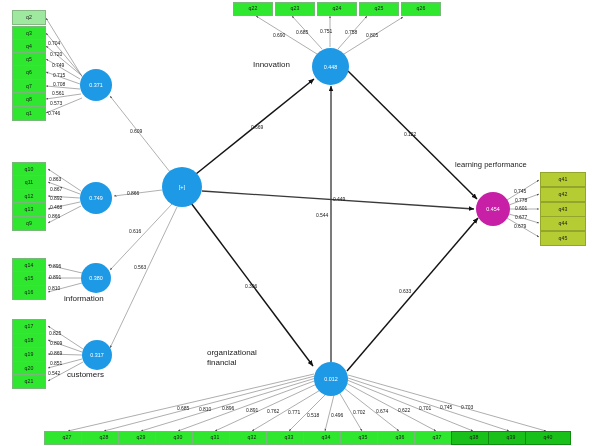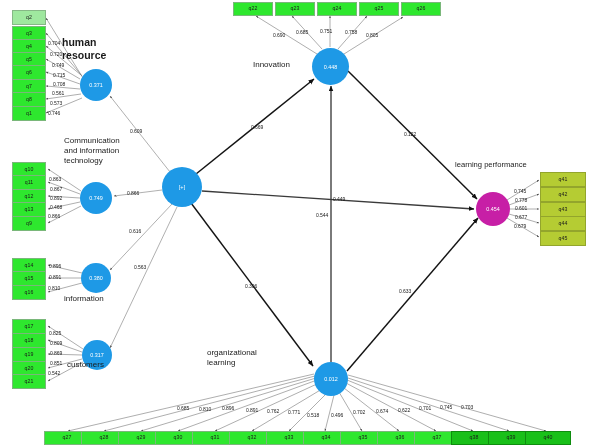--- a/index.html
+++ b/index.html
@@ -174,39 +174,34 @@
   <div class="edgelabel" style="left:48px;top:40px;">0.704</div>
   <div class="edgelabel" style="left:50px;top:51px;">0.720</div>
   <div class="edgelabel" style="left:52px;top:62px;">0.749</div>
   <div class="edgelabel" style="left:53px;top:72px;">0.715</div>
   <div class="edgelabel" style="left:53px;top:81px;">0.708</div>
   <div class="edgelabel" style="left:52px;top:90px;">0.561</div>
   <div class="edgelabel" style="left:50px;top:100px;">0.573</div>
   <div class="edgelabel" style="left:48px;top:110px;">0.746</div>
 
   <div class="lv" style="left:80px;top:69px;width:32px;height:32px;">0.371</div>
-  <div class="constructlabel big" style="left:62px;top:36px;">human
-resource</div>
 
   <div class="ind" style="left:12px;top:162px;width:34px;height:15px;">q10</div>
   <div class="ind" style="left:12px;top:175px;width:34px;height:15px;">q11</div>
   <div class="ind" style="left:12px;top:189px;width:34px;height:15px;">q12</div>
   <div class="ind" style="left:12px;top:202px;width:34px;height:15px;">q13</div>
   <div class="ind" style="left:12px;top:216px;width:34px;height:15px;">q9</div>
 
   <div class="edgelabel" style="left:49px;top:176px;">0.863</div>
   <div class="edgelabel" style="left:50px;top:186px;">0.867</div>
   <div class="edgelabel" style="left:50px;top:195px;">0.892</div>
   <div class="edgelabel" style="left:50px;top:204px;">0.468</div>
   <div class="edgelabel" style="left:48px;top:213px;">0.866</div>
 
   <div class="lv" style="left:80px;top:182px;width:32px;height:32px;">0.749</div>
-  <div class="constructlabel" style="left:64px;top:136px;">Communication
-and information
-technology</div>
 
   <div class="ind" style="left:12px;top:258px;width:34px;height:15px;">q14</div>
   <div class="ind" style="left:12px;top:271px;width:34px;height:15px;">q15</div>
   <div class="ind" style="left:12px;top:285px;width:34px;height:15px;">q16</div>
 
   <div class="edgelabel" style="left:49px;top:263px;">0.896</div>
   <div class="edgelabel" style="left:49px;top:274px;">0.891</div>
   <div class="edgelabel" style="left:48px;top:285px;">0.810</div>
 
   <div class="lv" style="left:81px;top:263px;width:30px;height:30px;">0.380</div>
@@ -218,42 +213,42 @@
   <div class="ind" style="left:12px;top:361px;width:34px;height:15px;">q20</div>
   <div class="ind" style="left:12px;top:374px;width:34px;height:15px;">q21</div>
 
   <div class="edgelabel" style="left:49px;top:330px;">0.825</div>
   <div class="edgelabel" style="left:50px;top:340px;">0.809</div>
   <div class="edgelabel" style="left:50px;top:350px;">0.869</div>
   <div class="edgelabel" style="left:50px;top:360px;">0.851</div>
   <div class="edgelabel" style="left:48px;top:370px;">0.542</div>
 
   <div class="lv" style="left:82px;top:340px;width:30px;height:30px;">0.317</div>
-  <div class="constructlabel" style="left:67px;top:360px;">customers</div>
+  <div class="constructlabel" style="left:67px;top:370px;">customers</div>
 
   <div class="lv hub" style="left:162px;top:167px;width:40px;height:40px;font-size:5.6px;">[+]</div>
 
   <div class="ind" style="left:233px;top:2px;width:40px;height:14px;">q22</div>
   <div class="ind" style="left:275px;top:2px;width:40px;height:14px;">q23</div>
   <div class="ind" style="left:317px;top:2px;width:40px;height:14px;">q24</div>
   <div class="ind" style="left:359px;top:2px;width:40px;height:14px;">q25</div>
   <div class="ind" style="left:401px;top:2px;width:40px;height:14px;">q26</div>
 
   <div class="edgelabel" style="left:273px;top:32px;">0.690</div>
   <div class="edgelabel" style="left:296px;top:29px;">0.685</div>
   <div class="edgelabel" style="left:320px;top:28px;">0.751</div>
   <div class="edgelabel" style="left:345px;top:29px;">0.758</div>
   <div class="edgelabel" style="left:366px;top:32px;">0.805</div>
 
   <div class="lv" style="left:312px;top:48px;width:37px;height:37px;">0.448</div>
   <div class="constructlabel" style="left:253px;top:60px;">Innovation</div>
 
   <div class="lv" style="left:314px;top:362px;width:34px;height:34px;">0.012</div>
   <div class="constructlabel" style="left:207px;top:348px;">organizational
-learning</div>
+financial</div>
 
   <div class="ind" style="left:44px;top:431px;width:46px;height:14px;">q27</div>
   <div class="ind" style="left:81px;top:431px;width:46px;height:14px;">q28</div>
   <div class="ind" style="left:118px;top:431px;width:46px;height:14px;">q29</div>
   <div class="ind" style="left:155px;top:431px;width:46px;height:14px;">q30</div>
   <div class="ind" style="left:192px;top:431px;width:46px;height:14px;">q31</div>
   <div class="ind" style="left:229px;top:431px;width:46px;height:14px;">q32</div>
   <div class="ind" style="left:266px;top:431px;width:46px;height:14px;">q33</div>
   <div class="ind" style="left:303px;top:431px;width:46px;height:14px;">q34</div>
   <div class="ind" style="left:340px;top:431px;width:46px;height:14px;">q35</div>

